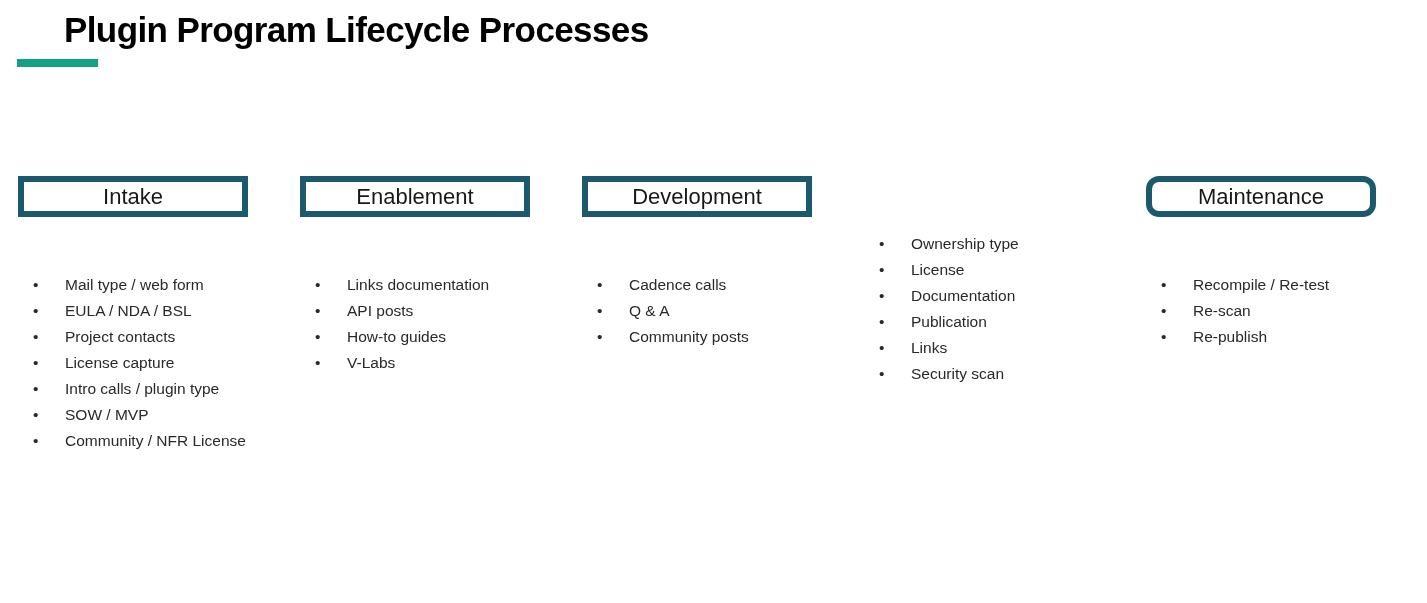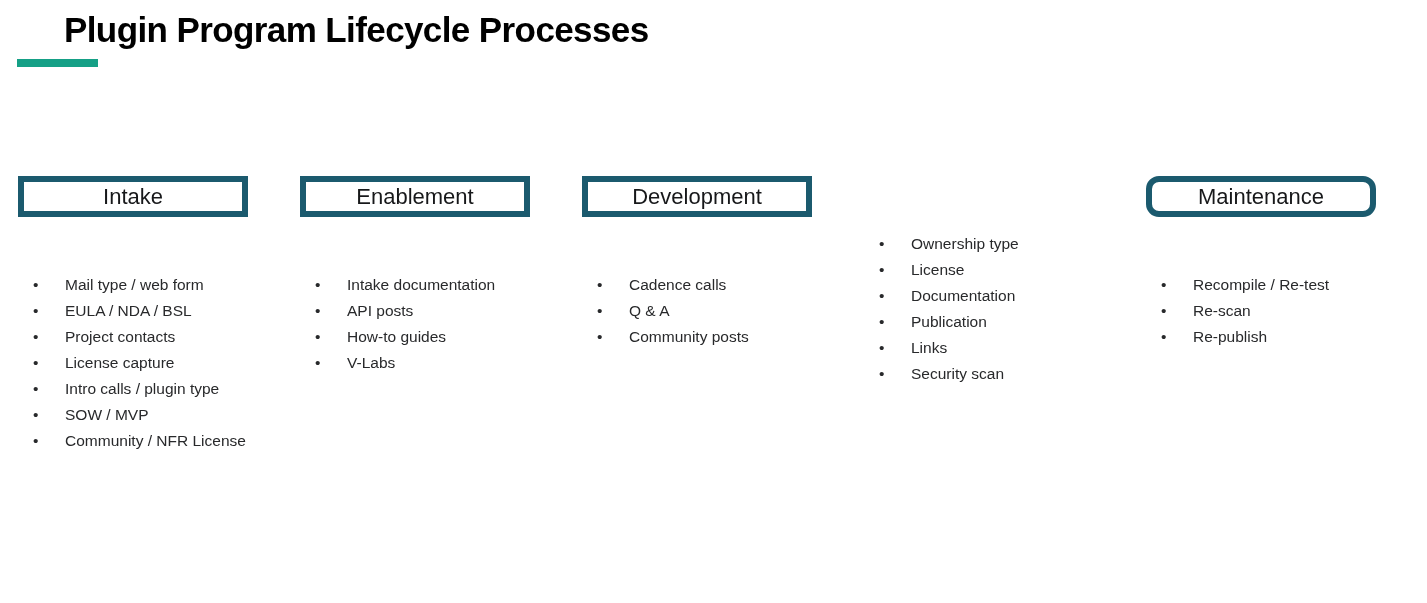--- a/index.html
+++ b/index.html
@@ -118,21 +118,21 @@
         <li class="stage-item"><span class="stage-item-bullet">•</span><span class="stage-item-label">Intro calls / plugin type</span></li>
         <li class="stage-item"><span class="stage-item-bullet">•</span><span class="stage-item-label">SOW / MVP</span></li>
         <li class="stage-item"><span class="stage-item-bullet">•</span><span class="stage-item-label">Community / NFR License</span></li>
       </ul>
     </div>
     <div class="process-column">
       <div class="stage-header" style="border-color: rgb(27, 90, 110);">
         <span class="stage-header-label">Enablement</span>
       </div>
       <ul class="stage-items">
-        <li class="stage-item"><span class="stage-item-bullet">•</span><span class="stage-item-label">Intake documentation</span></li>
+        <li class="stage-item"><span class="stage-item-bullet">•</span><span class="stage-item-label">Links documentation</span></li>
         <li class="stage-item"><span class="stage-item-bullet">•</span><span class="stage-item-label">API posts</span></li>
         <li class="stage-item"><span class="stage-item-bullet">•</span><span class="stage-item-label">How-to guides</span></li>
         <li class="stage-item"><span class="stage-item-bullet">•</span><span class="stage-item-label">V-Labs</span></li>
       </ul>
     </div>
     <div class="process-column">
       <div class="stage-header" style="border-color: rgb(27, 90, 110);">
         <span class="stage-header-label">Development</span>
       </div>
       <ul class="stage-items">

